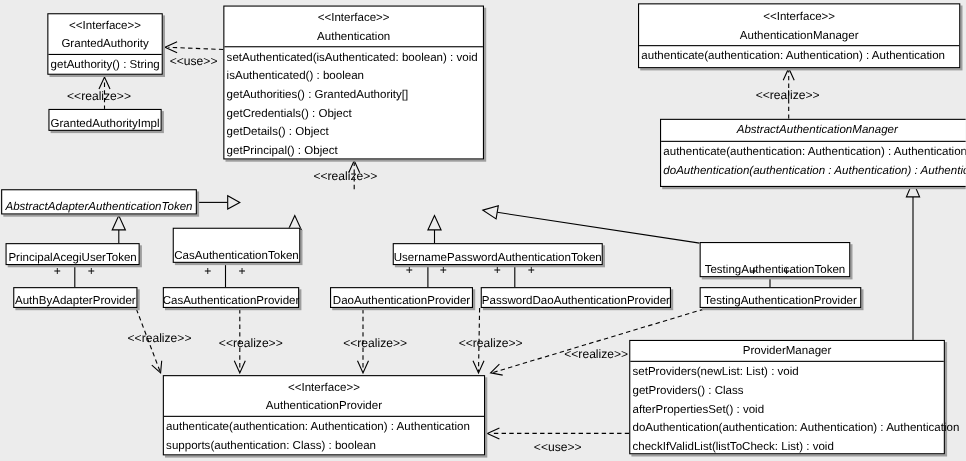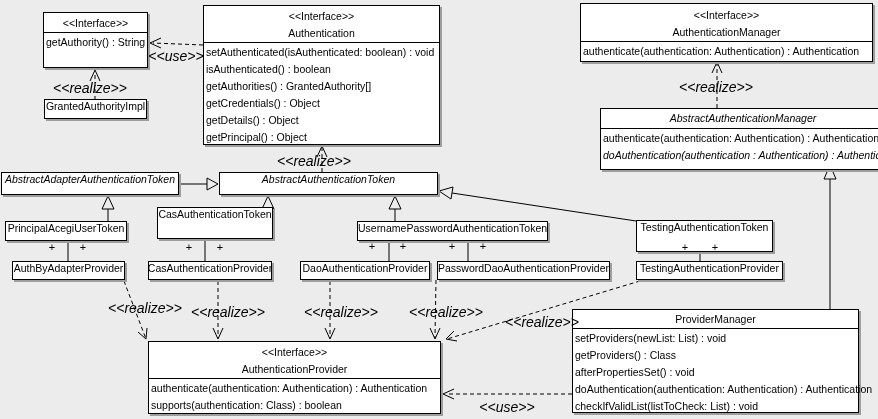--- a/index.html
+++ b/index.html
@@ -9,28 +9,28 @@
   }
   .canvas svg{position:absolute;left:0;top:0;}
   .uml-box{
     position:absolute;background:#fff;border:1px solid #000;
     box-shadow:2px 2px 0 #9e9e9e;box-sizing:border-box;z-index:2;
   }
   .uml-title{text-align:center;}
   .uml-title .stereo{font-size:10.5px;line-height:17px;white-space:nowrap;}
   .uml-title .cname{font-size:10.5px;line-height:17px;white-space:nowrap;font-weight:normal;}
   .t2{padding-top:2px;}
-  .nm{display:flex;align-items:flex-start;justify-content:center;}
+  .nm{display:flex;align-items:flex-end;justify-content:center;}
   .nm .cname{font-size:10.5px;white-space:nowrap;text-align:center;}
   .uml-methods{border-top:1px solid #000;padding:1px 0 0 2px;overflow:visible;}
   .uml-methods .m{font-size:10.5px;line-height:17px;white-space:nowrap;}
   .abstract{font-style:italic;}
   .lbl{
-    position:absolute;transform:translate(-50%,-50%);font-size:14px;
-    white-space:nowrap;z-index:3;font-style:italic;
+    position:absolute;transform:translate(-50%,-50%);font-size:11px;
+    white-space:nowrap;z-index:3;
   }
   .plus{
     position:absolute;transform:translate(-50%,-50%);font-size:11px;z-index:3;
   }
   .tri{fill:#ececec;stroke:#000;stroke-width:1;}
   .sline{stroke:#000;stroke-width:1;fill:none;}
   .dline{stroke:#000;stroke-width:1;fill:none;stroke-dasharray:4,3;}
   .vhead{stroke:#000;stroke-width:1;fill:none;}
 </style>
 </head>
@@ -120,20 +120,21 @@
     </g>
     <g>
       <line class="dline" x1="572" y1="394" x2="446" y2="394"></line>
       <path class="vhead" d="M454,389 L443,394 L454,399"></path>
     </g>
   </svg>
 
   <div class="uml-box" style="left:43px;top:12px;width:105px;height:56px">
     <div class="uml-title t2">
       <div class="stereo">&lt;&lt;Interface&gt;&gt;</div>
+      <div class="cname">GrantedAuthority</div>
     </div>
     <div class="uml-methods">
       <div class="m">getAuthority() : String</div>
     </div>
   </div>
 
   <div class="uml-box nm" style="left:44px;top:99px;width:103px;height:20px">
     <div class="cname">GrantedAuthorityImpl</div>
   </div>
 
@@ -169,23 +170,20 @@
     <div class="uml-methods">
       <div class="m">authenticate(authentication: Authentication) : Authentication</div>
       <div class="m abstract">doAuthentication(authentication : Authentication) : Authentication</div>
     </div>
   </div>
 
   <div class="uml-box nm" style="left:1px;top:172px;width:178px;height:23px">
     <div class="cname abstract">AbstractAdapterAuthenticationToken</div>
   </div>
 
-  <div class="uml-box nm" style="left:219px;top:172px;width:219px;height:23px">
-    <div class="cname abstract">AbstractAuthenticationToken</div>
-  </div>
 
   <div class="uml-box nm" style="left:5px;top:221px;width:122px;height:20px">
     <div class="cname">PrincipalAcegiUserToken</div>
   </div>
 
   <div class="uml-box nm" style="left:157px;top:207px;width:116px;height:32px">
     <div class="cname">CasAuthenticationToken</div>
   </div>
 
   <div class="uml-box nm" style="left:357px;top:221px;width:191px;height:20px">

